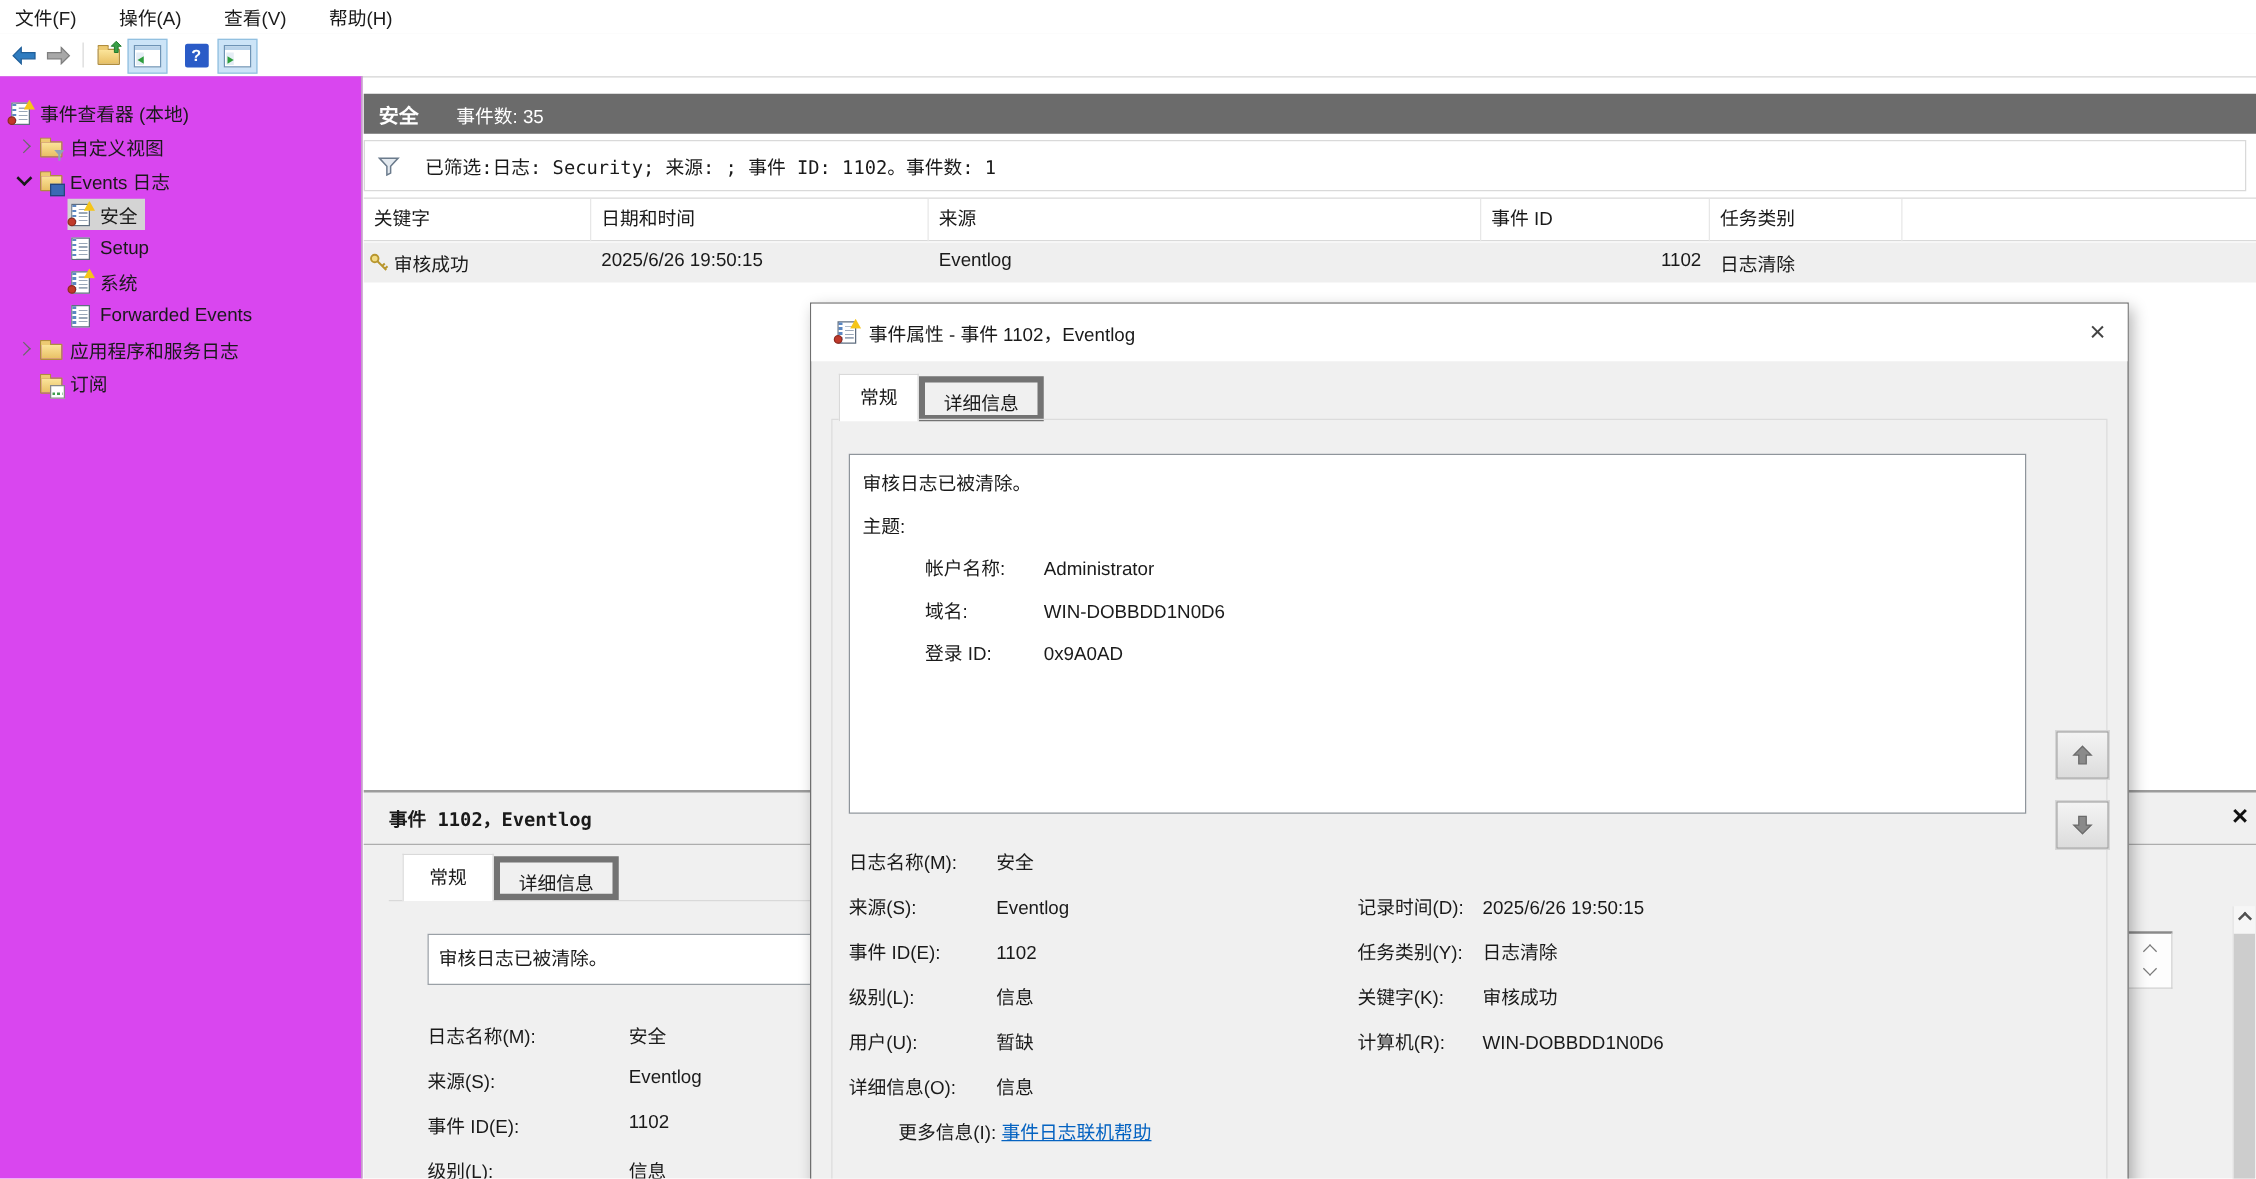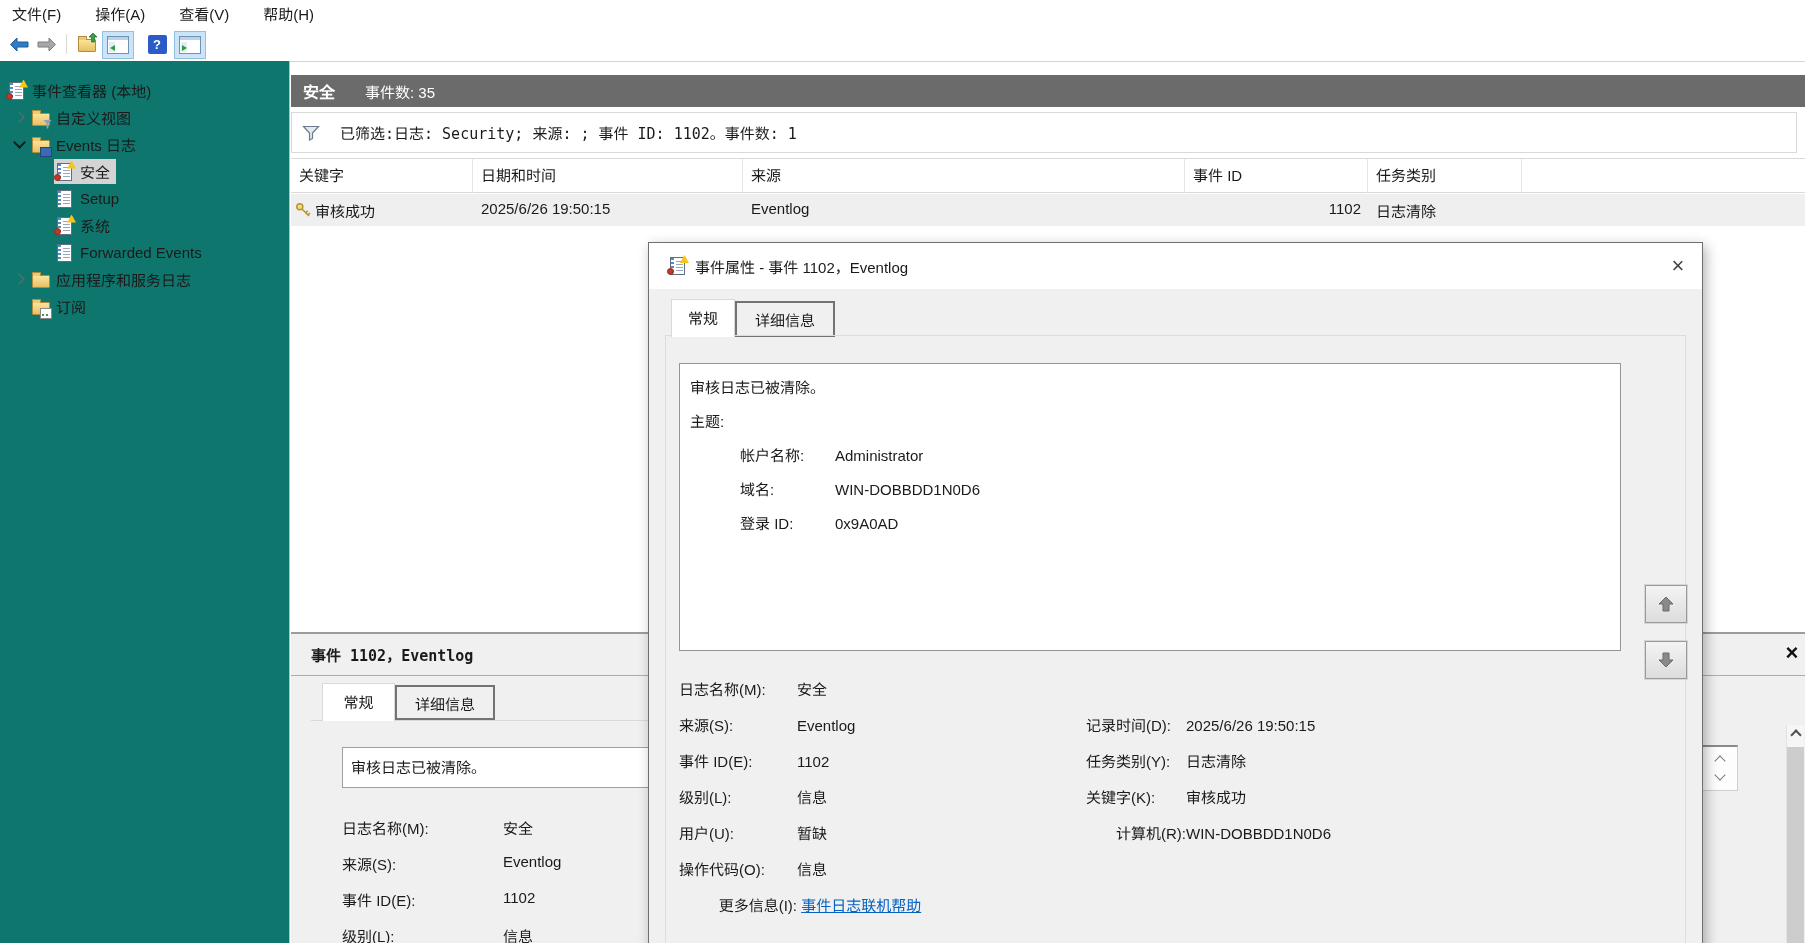--- a/index.html
+++ b/index.html
@@ -19,21 +19,21 @@
   .hl{background:#cce4f7;border:1px solid #92c0e0;width:30px;height:26px;}
   .winico{position:relative;width:20px;height:16px;background:#fff;border:1px solid #6e93b5;}
   .winico::before{content:"";position:absolute;left:0;top:0;right:0;height:3px;background:#b9d3ea;}
   .winico .pane{position:absolute;left:1px;top:5px;bottom:1px;width:6px;background:#e4edf5;}
   .tri-g-left{position:absolute;left:2px;top:8px;width:0;height:0;border-top:3px solid transparent;border-bottom:3px solid transparent;border-right:5px solid #2e9e3e;}
   .tri-g-right{position:absolute;left:2px;top:8px;width:0;height:0;border-top:3px solid transparent;border-bottom:3px solid transparent;border-left:5px solid #2e9e3e;}
   .helpico{width:19px;height:19px;background:#2a5bc7;border-radius:2px;color:#fff;font-weight:bold;font-size:13px;
            display:flex;align-items:center;justify-content:center;}
 
   
-  .sidebar{position:absolute;left:0;top:61px;width:290px;height:882px;background:#0f766e;border-right:1px solid #bdbdbd;padding-top:16px;box-sizing:border-box;}
+  .sidebar{position:absolute;left:0;top:61px;width:290px;height:882px;background:#d946ef;border-right:1px solid #bdbdbd;padding-top:16px;box-sizing:border-box;}
   .trow{position:relative;height:27px;display:flex;align-items:center;}
   .chev{display:inline-block;width:7px;height:7px;border:solid #6a6a6a;border-width:1.5px 1.5px 0 0;position:absolute;top:9px;}
   .chev.right{transform:rotate(45deg);}
   .chev.down{transform:rotate(135deg);border-color:#1a1a1a;border-width:2px 2px 0 0;top:7px;}
   .lv1 .chev{left:15px;}
   .selwrap{display:inline-flex;align-items:center;gap:6px;padding:2px 6px 2px 2px;}
   .lv0 .selwrap{margin-left:6px;}
   .lv1 .selwrap{margin-left:30px;}
   .lv2 .selwrap{margin-left:54px;}
   .selwrap.sel{background:#d4d4d4;}
@@ -66,21 +66,21 @@
   .lrow span{position:absolute;top:6px;}
 
   
   .ppane{position:absolute;left:291px;top:632px;width:1514px;height:311px;background:#f0f0f0;border-top:2px solid #9c9c9c;box-sizing:border-box;z-index:1;}
   .phead{position:relative;height:41px;border-bottom:1px solid #adadad;}
   .phead .plabel{position:absolute;left:20px;top:10px;font-weight:bold;font-size:15px;}
   .pclose{position:absolute;left:1488px;top:4px;width:26px;height:30px;font-size:22px;font-weight:bold;color:#111;
           display:flex;align-items:center;justify-content:center;background:none;border:none;}
   .tab{position:absolute;box-sizing:border-box;text-align:center;}
   .tab.on{background:#fff;border:1px solid #d9d9d9;border-bottom:none;z-index:2;}
-  .tab.off{background:#f0f0f0;border:2px solid #737373;}
+  .tab.off{background:#f0f0f0;border:5px solid #737373;}
   .tabline{position:absolute;height:1px;background:#d9d9d9;}
   .pbox{position:absolute;left:51px;top:113px;width:600px;height:41px;background:#fff;border:1px solid #9aa0a6;box-sizing:border-box;
         line-height:39px;padding-left:8px;}
   .pfl{position:absolute;left:51px;}
   .pfv{position:absolute;left:212px;}
   .pscroll{position:absolute;left:1495px;top:91px;width:17px;height:220px;background:#f6f6f6;border-left:1px solid #e2e2e2;}
   .pscroll .sarr{position:absolute;left:5px;top:6px;width:6px;height:6px;border:solid #505050;border-width:2px 2px 0 0;transform:rotate(-45deg);}
   .pscroll .sthumb{position:absolute;left:0;top:22px;width:17px;height:198px;background:#cdcdcd;}
   .pspin{position:absolute;left:1411px;top:111px;width:36px;height:46px;background:#fdfdfd;border:1px solid #cfcfcf;border-top:2px solid #8a8a8a;box-sizing:border-box;}
   .pspin .c1,.pspin .c2{position:absolute;left:13px;width:7px;height:7px;border:solid #7a7a7a;border-width:1.5px 1.5px 0 0;}
@@ -353,34 +353,34 @@
     <div class="frow" style="left:30px;top:507px;">
       <span class="fl">事件 ID(E):</span><span>1102</span>
     </div>
     <div class="frow" style="left:30px;top:543px;">
       <span class="fl">级别(L):</span><span>信息</span>
     </div>
     <div class="frow" style="left:30px;top:579px;">
       <span class="fl">用户(U):</span><span>暂缺</span>
     </div>
     <div class="frow" style="left:30px;top:615px;">
-      <span class="fl">操作代码(O):</span><span>信息</span>
+      <span class="fl">详细信息(O):</span><span>信息</span>
     </div>
     <div class="frow" style="left:30px;top:651px;text-align:right;">
       <span class="fl">更多信息(I):</span>
       <a href="#" class="flink">事件日志联机帮助</a>
     </div>
 
     <div class="frow" style="left:437px;top:471px;">
       <span class="fl" style="width:100px;">记录时间(D):</span><span>2025/6/26 19:50:15</span>
     </div>
     <div class="frow" style="left:437px;top:507px;">
       <span class="fl" style="width:100px;">任务类别(Y):</span><span>日志清除</span>
     </div>
     <div class="frow" style="left:437px;top:543px;">
       <span class="fl" style="width:100px;">关键字(K):</span><span>审核成功</span>
     </div>
     <div class="frow" style="left:437px;top:579px;">
-      <span class="fl" style="width:100px;text-align:right;">计算机(R):</span><span>WIN-DOBBDD1N0D6</span>
+      <span class="fl" style="width:100px;">计算机(R):</span><span>WIN-DOBBDD1N0D6</span>
     </div>
   </div>
 
 </div>
 
 </body></html>

